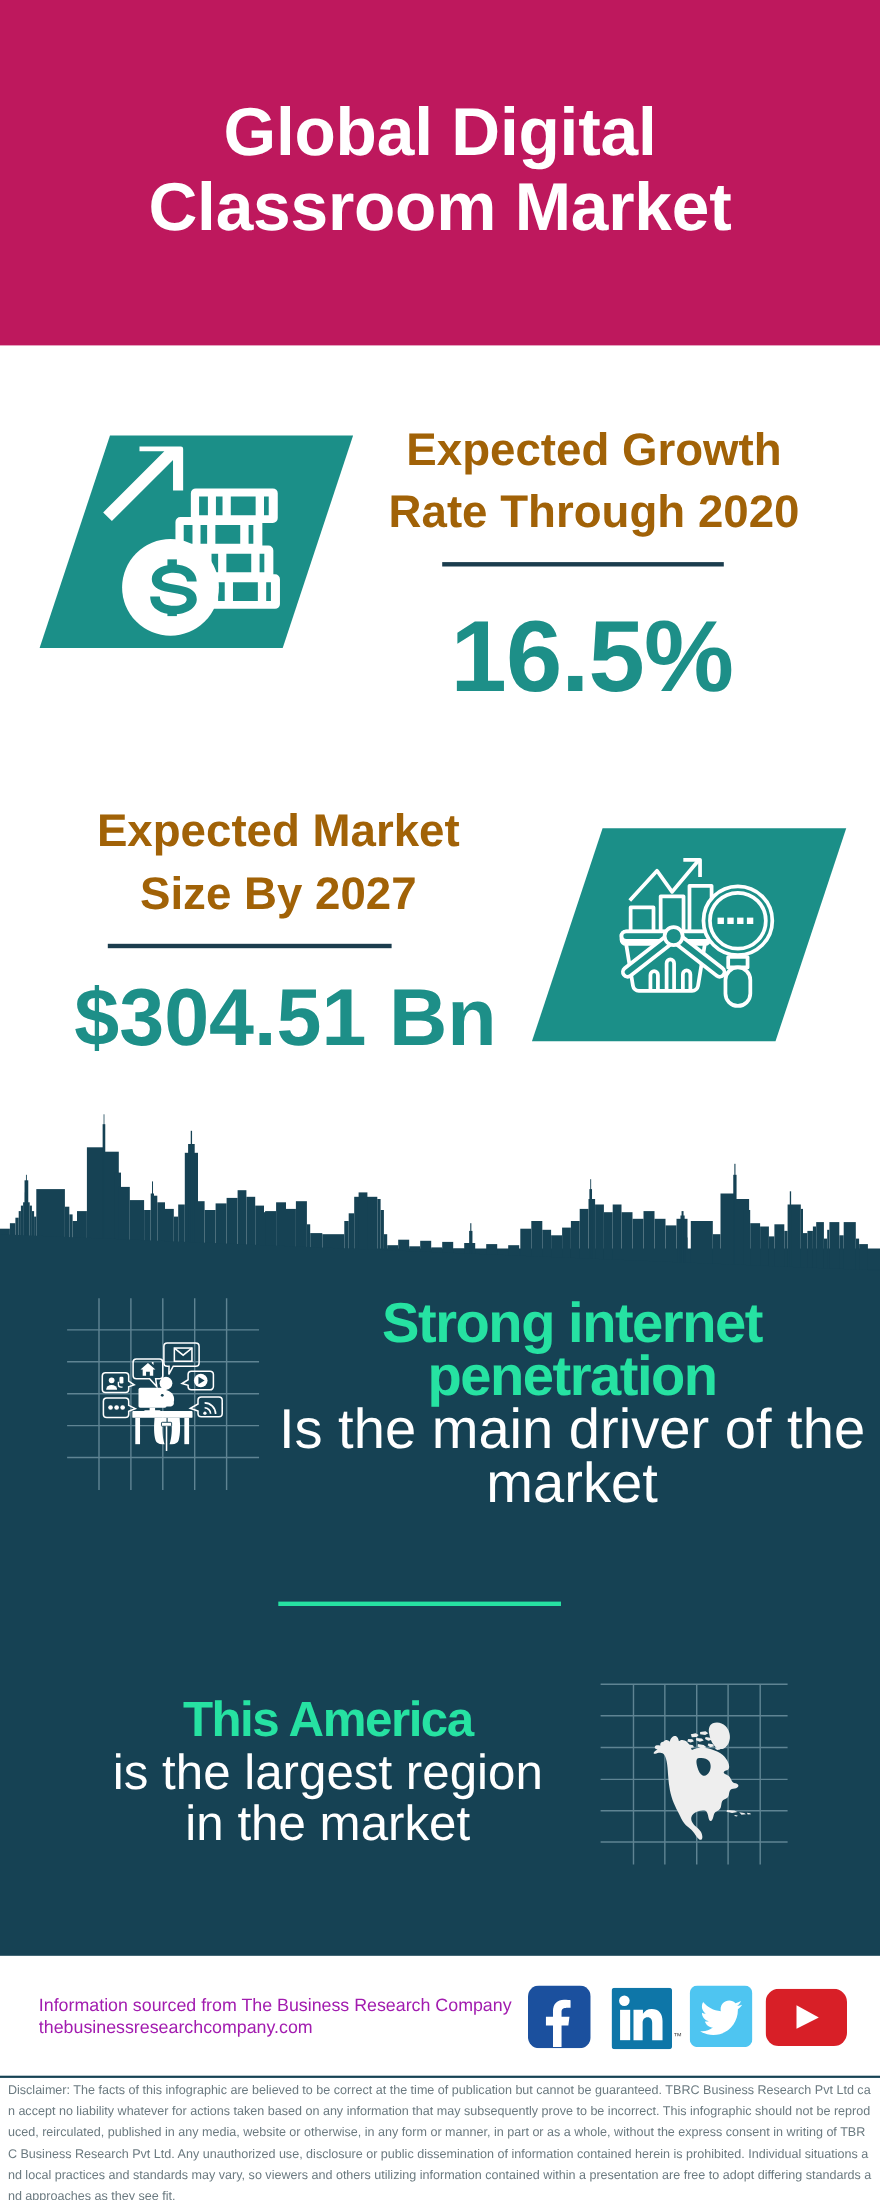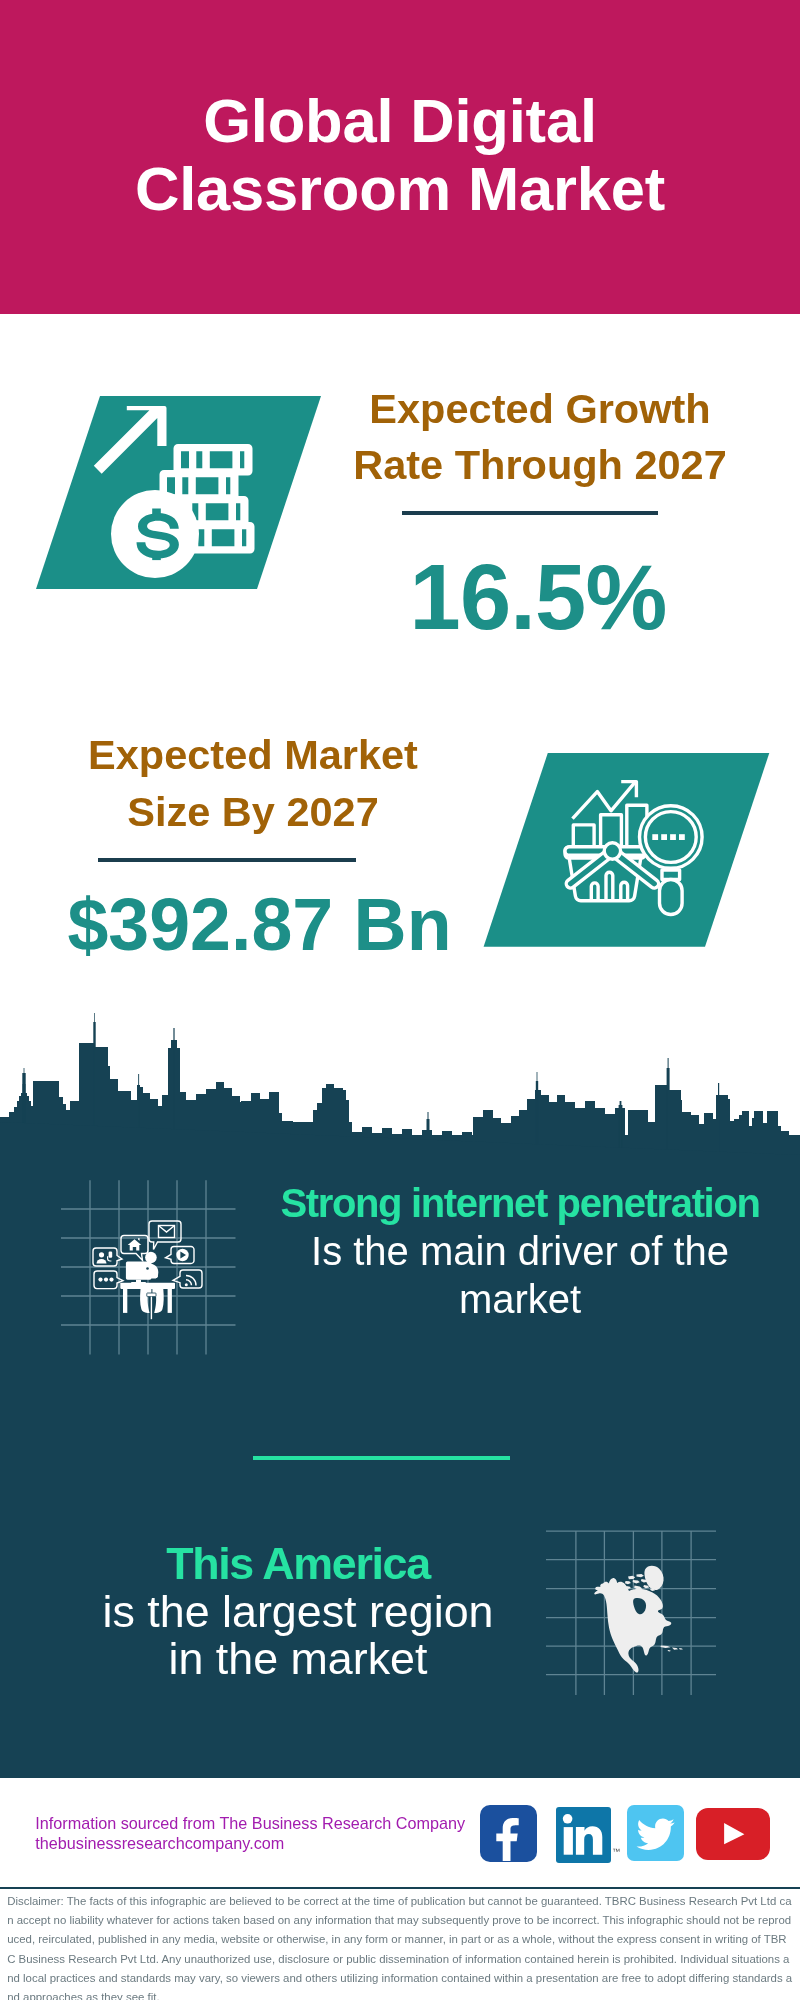--- a/index.html
+++ b/index.html
@@ -15,21 +15,21 @@
   .stat-label{position:absolute;color:#a16207;font-weight:bold;font-size:41.5px;line-height:56.7px;text-align:center;white-space:nowrap;}
   .stat-rule{position:absolute;height:4px;background:#1b3d4e;}
   .stat-value{position:absolute;color:#1d8f88;font-weight:bold;text-align:center;white-space:nowrap;}
   .stat-value-1{font-size:92px;line-height:92px;letter-spacing:-0.8px;}
   .stat-value-2{font-size:73.5px;line-height:73.5px;letter-spacing:0px;}
 
   
   .lower{position:absolute;left:0;top:1135px;width:800px;height:643px;background:#164254;}
   .sky{position:absolute;left:0;top:1000px;width:800px;height:170px;}
 
-  .fact{position:absolute;text-align:center;color:#fff;font-size:40px;line-height:48.2px;}
+  .fact{position:absolute;text-align:center;color:#fff;font-size:51px;line-height:48.2px;}
   .fact2{font-size:44.8px;line-height:47.5px;}
   .fact b{color:#26e2a2;font-weight:bold;letter-spacing:-1.35px;}
   .fact-rule{position:absolute;height:4px;background:#26e2a2;}
 
   
   .footer{position:static;}
   .src{position:absolute;left:35.3px;top:1812.5px;color:#a21caf;font-size:16.2px;line-height:20.2px;white-space:nowrap;}
   .social{position:absolute;}
   .facebook{left:480.3px;top:1805.2px;width:57px;height:57px;}
   .linkedin{left:556.3px;top:1807px;width:55px;height:56px;}
@@ -71,21 +71,21 @@
       <circle cx="155" cy="154" r="44"></circle>
       <g fill="none" stroke="#1b8f88">
         <path d="M152.2,128.5 h8.6 v8 h-8.6 z" fill="#1b8f88" stroke="none"></path>
         <path d="M152.2,172 h8.6 v8.1 h-8.6 z" fill="#1b8f88" stroke="none"></path>
         <path fill="#1b8f88" stroke="none" d="M156.4,133.6 c-10.4,0 -18.4,5.5 -18.4,12.7 c0,6.4 4.9,10.1 15.3,11.9 l7.7,1.3 c6.1,1.0 8.7,2.6 8.7,5.4 c0,3.4 -4.7,5.8 -11.5,5.8 c-7.1,0 -11.9,-2.6 -12.6,-6.7 l-0.3,-1.8 h-8.8 l0.2,2.3 c0.7,8.3 9.3,14.0 21.2,14.0 c12.0,0 21.0,-5.8 21.0,-13.7 c0,-6.7 -5.1,-10.6 -16.0,-12.5 l-7.7,-1.3 c-5.8,-1.0 -8.1,-2.4 -8.1,-4.8 c0,-3.2 4.4,-5.5 10.6,-5.5 c6.6,0 11.1,2.5 11.9,6.3 l0.4,1.7 h8.8 l-0.3,-2.3 c-1.0,-7.9 -9.3,-13.3 -20.5,-13.3 z"></path>
       </g>
     </g>
   </svg>
   <div class="stat-label" style="left:340px;top:380.5px;width:400px;">
     <div>Expected Growth</div>
-    <div>Rate Through 2027</div>
+    <div>Rate Through 2020</div>
   </div>
   <div class="stat-rule" style="left:402px;top:511px;width:256px;"></div>
   <div class="stat-value stat-value-1" style="left:338px;top:550.5px;width:400px;">16.5%</div>
 
   <svg class="icon-svg" style="left:460px;top:740px;width:340px;height:220px;" viewBox="460 740 340 220">
     <polygon points="547.8,753 769.3,753 705,946.7 483.6,946.7" fill="#1b8f88"></polygon>
     <g fill="none" stroke="#fff" stroke-width="3.4" stroke-linejoin="round">
 
       <polyline points="572.5,818.6 597.3,791.6 611,810.8 635.5,781.6"></polyline>
       <polyline points="621.2,781.6 636.4,781.6 636.4,797.2"></polyline>
@@ -120,21 +120,21 @@
         <rect x="670.1" y="834.2" width="5.8" height="5.8"></rect>
         <rect x="679" y="834.2" width="5.8" height="5.8"></rect>
       </g>
     </g>
   </svg>
   <div class="stat-label" style="left:53px;top:727px;width:400px;">
     <div>Expected Market</div>
     <div>Size By 2027</div>
   </div>
   <div class="stat-rule" style="left:98px;top:858px;width:258px;"></div>
-  <div class="stat-value stat-value-2" style="left:59.5px;top:888px;width:400px;">$392.87 Bn</div>
+  <div class="stat-value stat-value-2" style="left:59.5px;top:888px;width:400px;">$304.51 Bn</div>
 
   <div class="lower"></div>
   <svg class="sky" viewBox="0 1000 800 170" preserveAspectRatio="none">
     <g id="skyline-g" fill="#164254">
         <rect x="0" y="1117" width="9" height="43"></rect>
         <rect x="9" y="1112" width="5" height="48"></rect>
         <rect x="14" y="1107" width="3" height="53"></rect>
         <rect x="17" y="1101" width="2" height="59"></rect>
         <rect x="19" y="1096" width="2" height="64"></rect>
         <rect x="21" y="1093" width="6" height="67"></rect>

